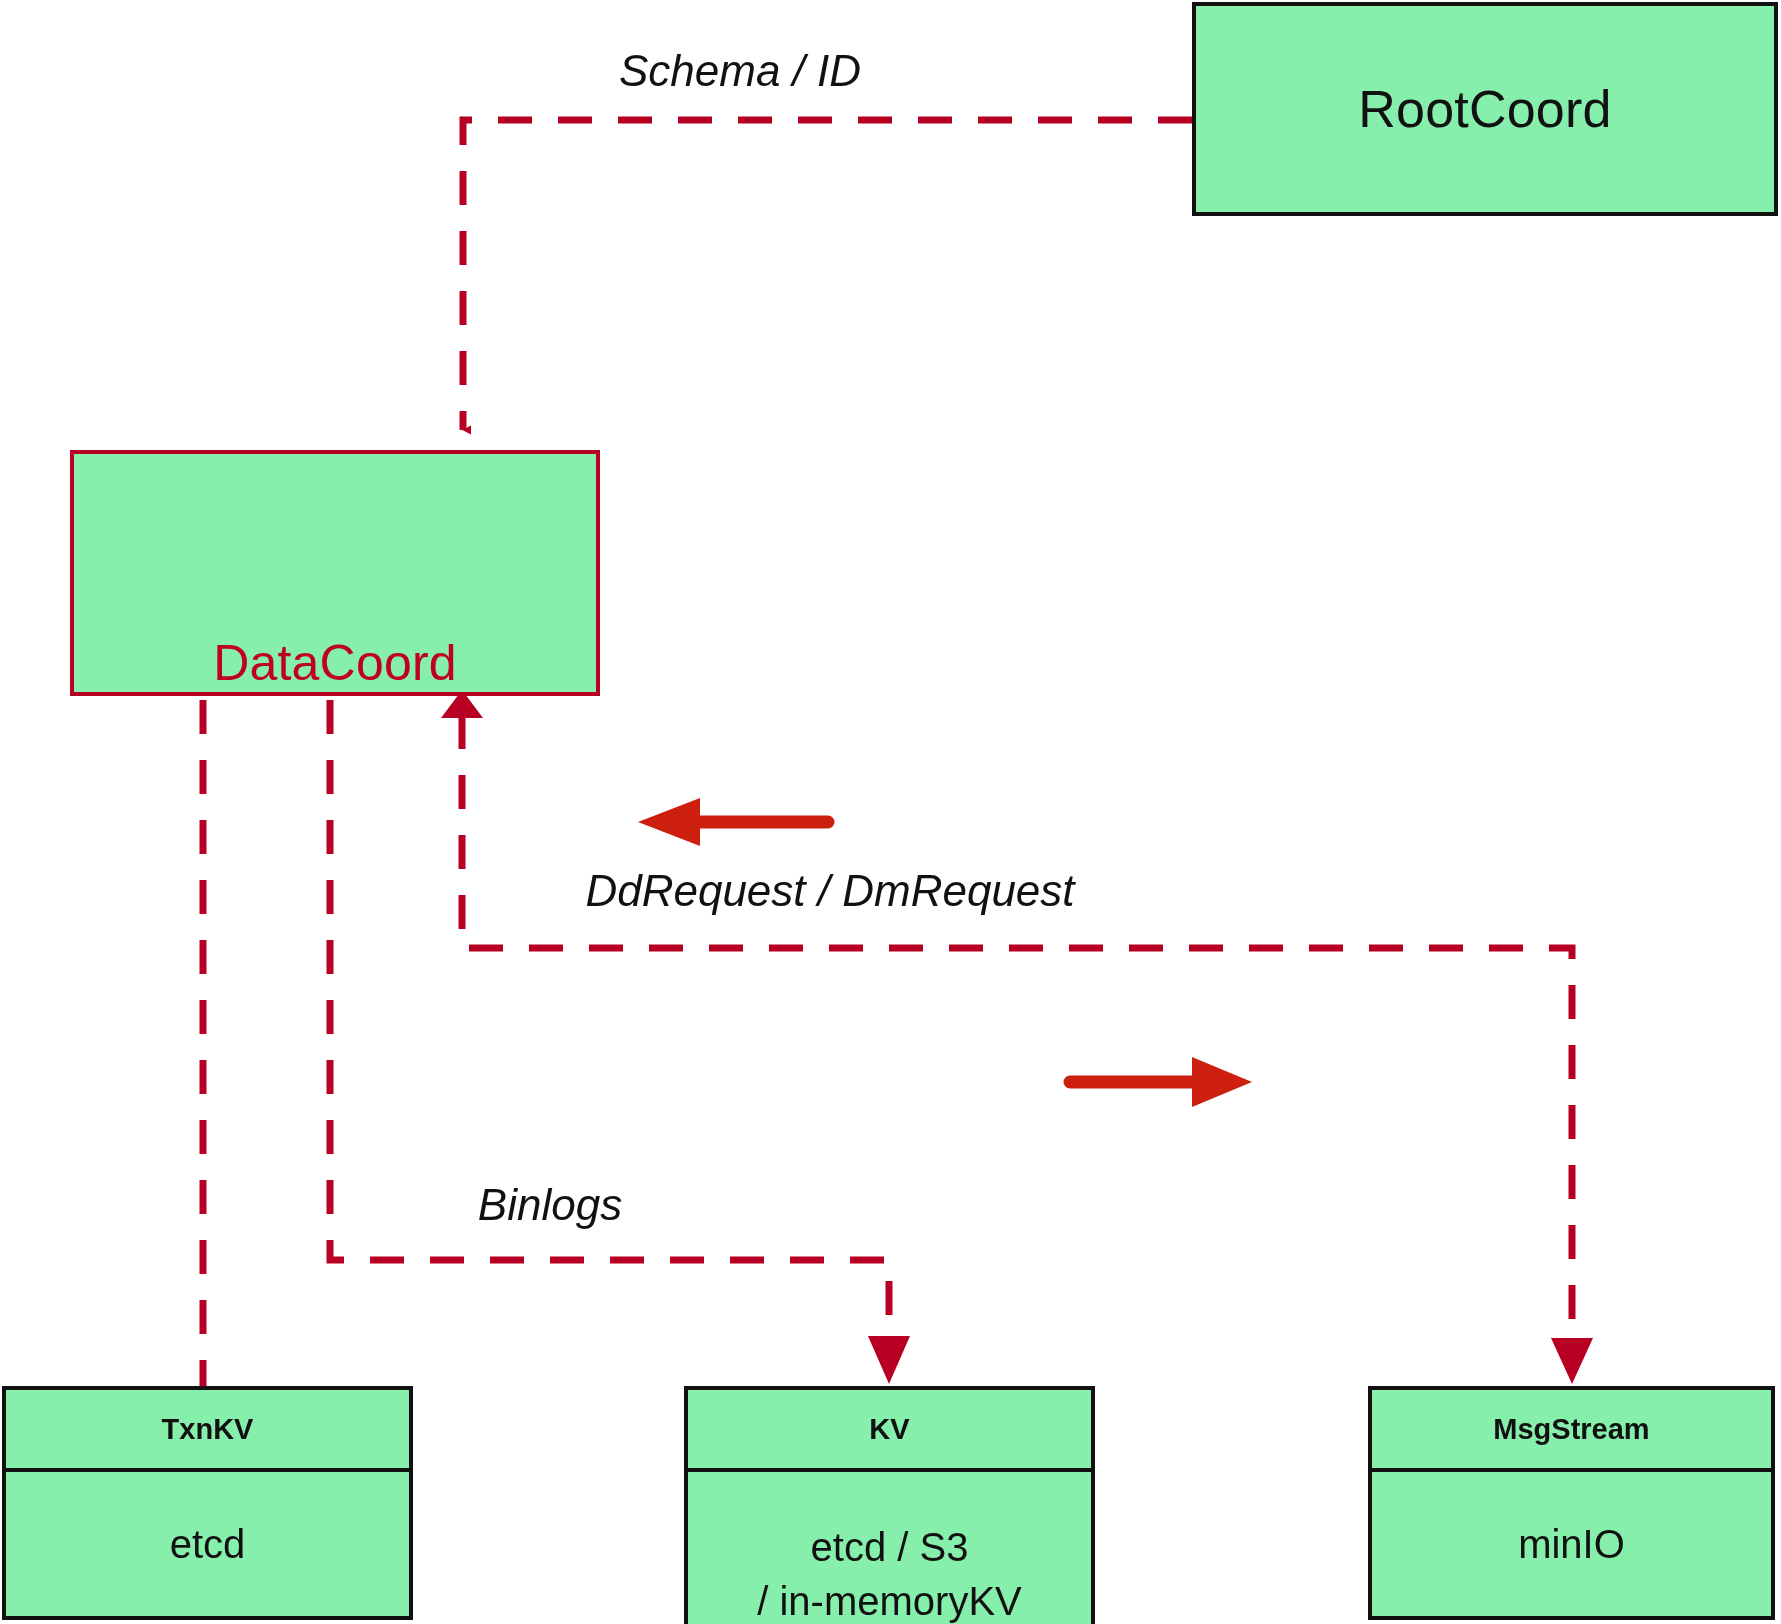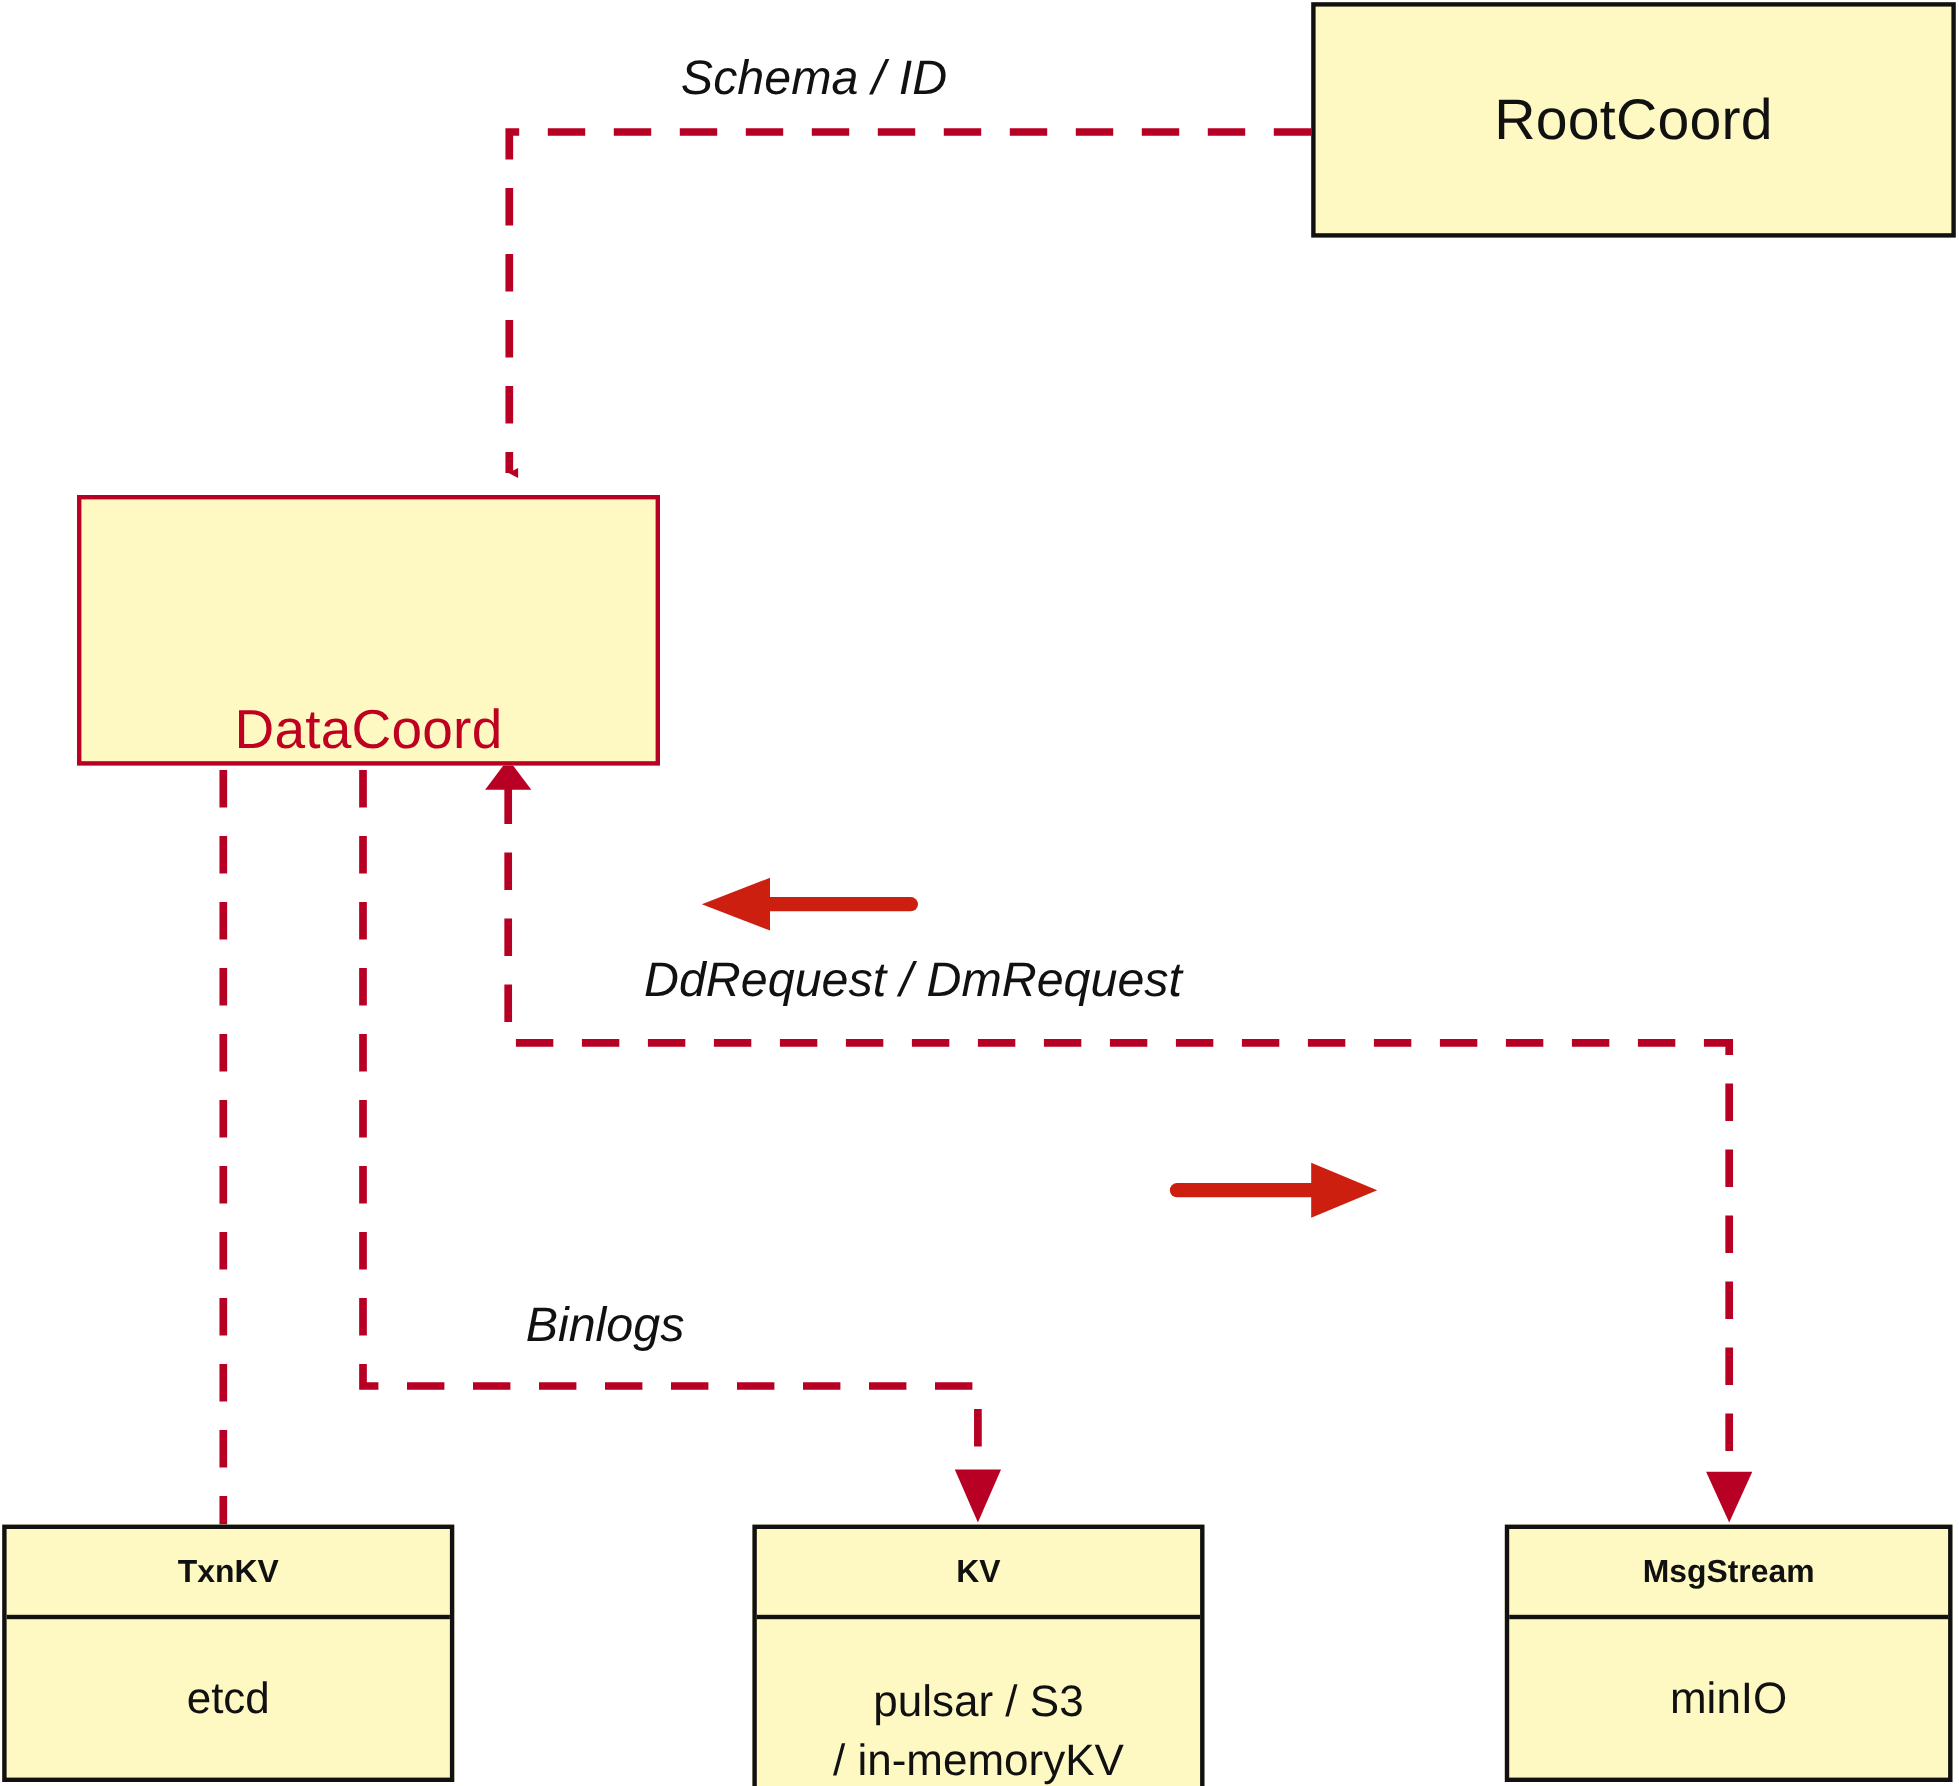--- a/index.html
+++ b/index.html
@@ -21,21 +21,21 @@
   #wires {
     position: absolute;
     left: 0;
     top: 0;
     width: 1781px;
     height: 1624px;
   }
   .node-box {
     position: absolute;
     box-sizing: border-box;
-    background: #fef9c3;
+    background: #86efac;
   }
   .node-plain {
     border: 4px solid #111111;
     display: flex;
     align-items: center;
     justify-content: center;
   }
   .node-plain .node-title {
     font-size: 52px;
     color: #111111;
@@ -153,21 +153,21 @@
   <div class="node-box node-split" style="left:2px; top:1386px; width:411px; height:234px;">
     <div class="split-header">TxnKV</div>
     <div class="split-body">
       <span class="body-line">etcd</span>
     </div>
   </div>
 
   <div class="node-box node-split" style="left:684px; top:1386px; width:411px; height:294px;">
     <div class="split-header">KV</div>
     <div class="split-body">
-      <span class="body-line">pulsar / S3</span>
+      <span class="body-line">etcd / S3</span>
       <span class="body-line">/ in-memoryKV</span>
     </div>
   </div>
 
   <div class="node-box node-split" style="left:1368px; top:1386px; width:407px; height:234px;">
     <div class="split-header">MsgStream</div>
     <div class="split-body">
       <span class="body-line">minIO</span>
     </div>
   </div>

